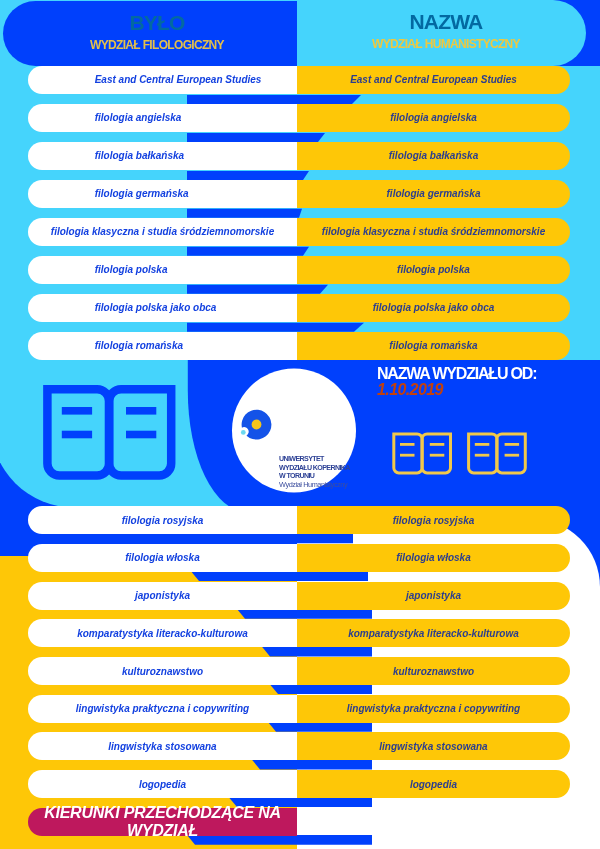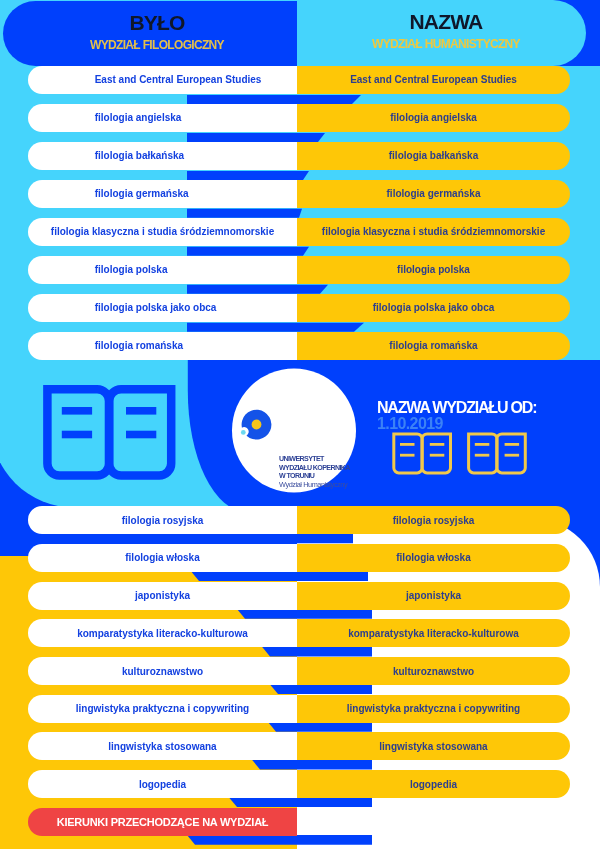--- a/index.html
+++ b/index.html
@@ -2,35 +2,35 @@
 <html><head>
 <meta charset="utf-8">
 <style>
   html,body{margin:0;padding:0;background:#fff;}
   body{width:600px;height:849px;overflow:hidden;font-family:"Liberation Sans",sans-serif;}
   #stage{position:relative;width:600px;height:849px;overflow:hidden;background:#fff;}
   #bg{position:absolute;left:0;top:0;}
 
   .pill{position:absolute;height:28px;display:flex;align-items:center;
         text-align:center;font-weight:bold;font-size:10px;}
-  .pill span{display:block;width:100%;}
+  .pill span{display:block;width:100%;font-style:italic;}
   .pl{background:#fff;color:#1341E0;justify-content:flex-start;border-radius:14px 0 0 14px;}
   .pl span{text-align:left;padding-left:66.7px;box-sizing:border-box;}
   .pl.ctr span{text-align:center;padding-left:0;}
   .pr{background:#FEC707;color:#2C3E8F;justify-content:center;border-radius:0 14px 14px 0;}
   .pb span{text-align:center;padding-left:0;}
-  .pl.last{background:#ef4444;color:#fff;font-size:11px;letter-spacing:-0.25px;}
+  .pl.last{background:#be185d;color:#fff;font-size:16px;letter-spacing:-0.25px;}
 
   .hdr{position:absolute;display:flex;flex-direction:column;align-items:center;justify-content:center;}
-  .hdr .t{font-weight:bold;font-size:21px;line-height:1;color:#0f172a;letter-spacing:-0.8px;}
+  .hdr .t{font-weight:bold;font-size:21px;line-height:1;color:#0369a1;letter-spacing:-0.8px;}
   .hdr .s{font-weight:bold;font-size:12px;line-height:1;margin-top:6px;color:#E4C04A;letter-spacing:-0.67px;}
   .hdr .gold2{color:#EFC83F;}
 
   .cap{position:absolute;font-weight:bold;font-size:16px;line-height:16.2px;color:#fff;letter-spacing:-1.19px;}
-  .cap .d{color:#3b82f6;letter-spacing:-0.6px;}
+  .cap .d{color:#c2410c;letter-spacing:-0.6px;font-style:italic;}
 
   .logotxt{position:absolute;font-weight:bold;color:#2F4396;font-size:7.1px;line-height:8.5px;letter-spacing:-0.62px;margin-top:44px;}
   .logotxt .l2{font-weight:normal;font-size:7.3px;letter-spacing:-0.42px;color:#3C4E9E;}
 </style>
 </head>
 <body>
 
 <div id="stage">
 
   <svg id="bg" width="600" height="849" viewBox="0 0 600 849">
@@ -96,21 +96,21 @@
 
   <div class="hdr" style="left:6px;top:-1.5px;width:302px;height:65px">
     <div class="t">BYŁO</div>
     <div class="s gold">WYDZIAŁ FILOLOGICZNY</div>
   </div>
   <div class="hdr" style="left:301px;top:-2.5px;width:290px;height:66px">
     <div class="t white">NAZWA</div>
     <div class="s gold2">WYDZIAŁ HUMANISTYCZNY</div>
   </div>
 
-  <div class="cap" style="left:377px;top:400px">
+  <div class="cap" style="left:377px;top:366px">
     <div>NAZWA WYDZIAŁU OD:</div>
     <div class="d">1.10.2019</div>
   </div>
 
   <div class="logotxt" style="left:279px;top:411px">
     <div class="l1">UNIWERSYTET</div>
     <div class="l1">WYDZIAŁU KOPERNIKA</div>
     <div class="l1">W TORUNIU</div>
     <div class="l2">Wydział Humanistyczny</div>
   </div>

